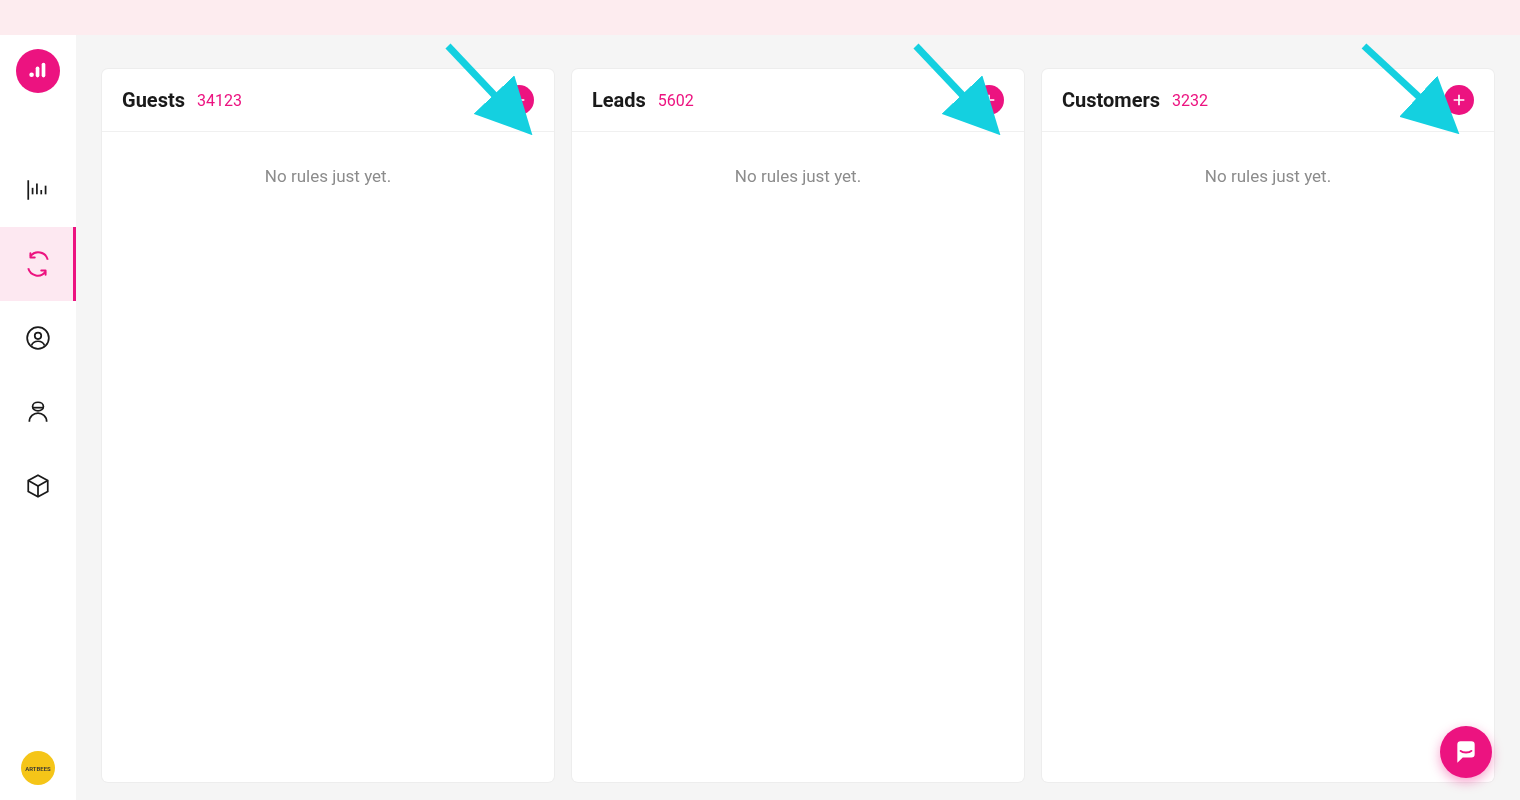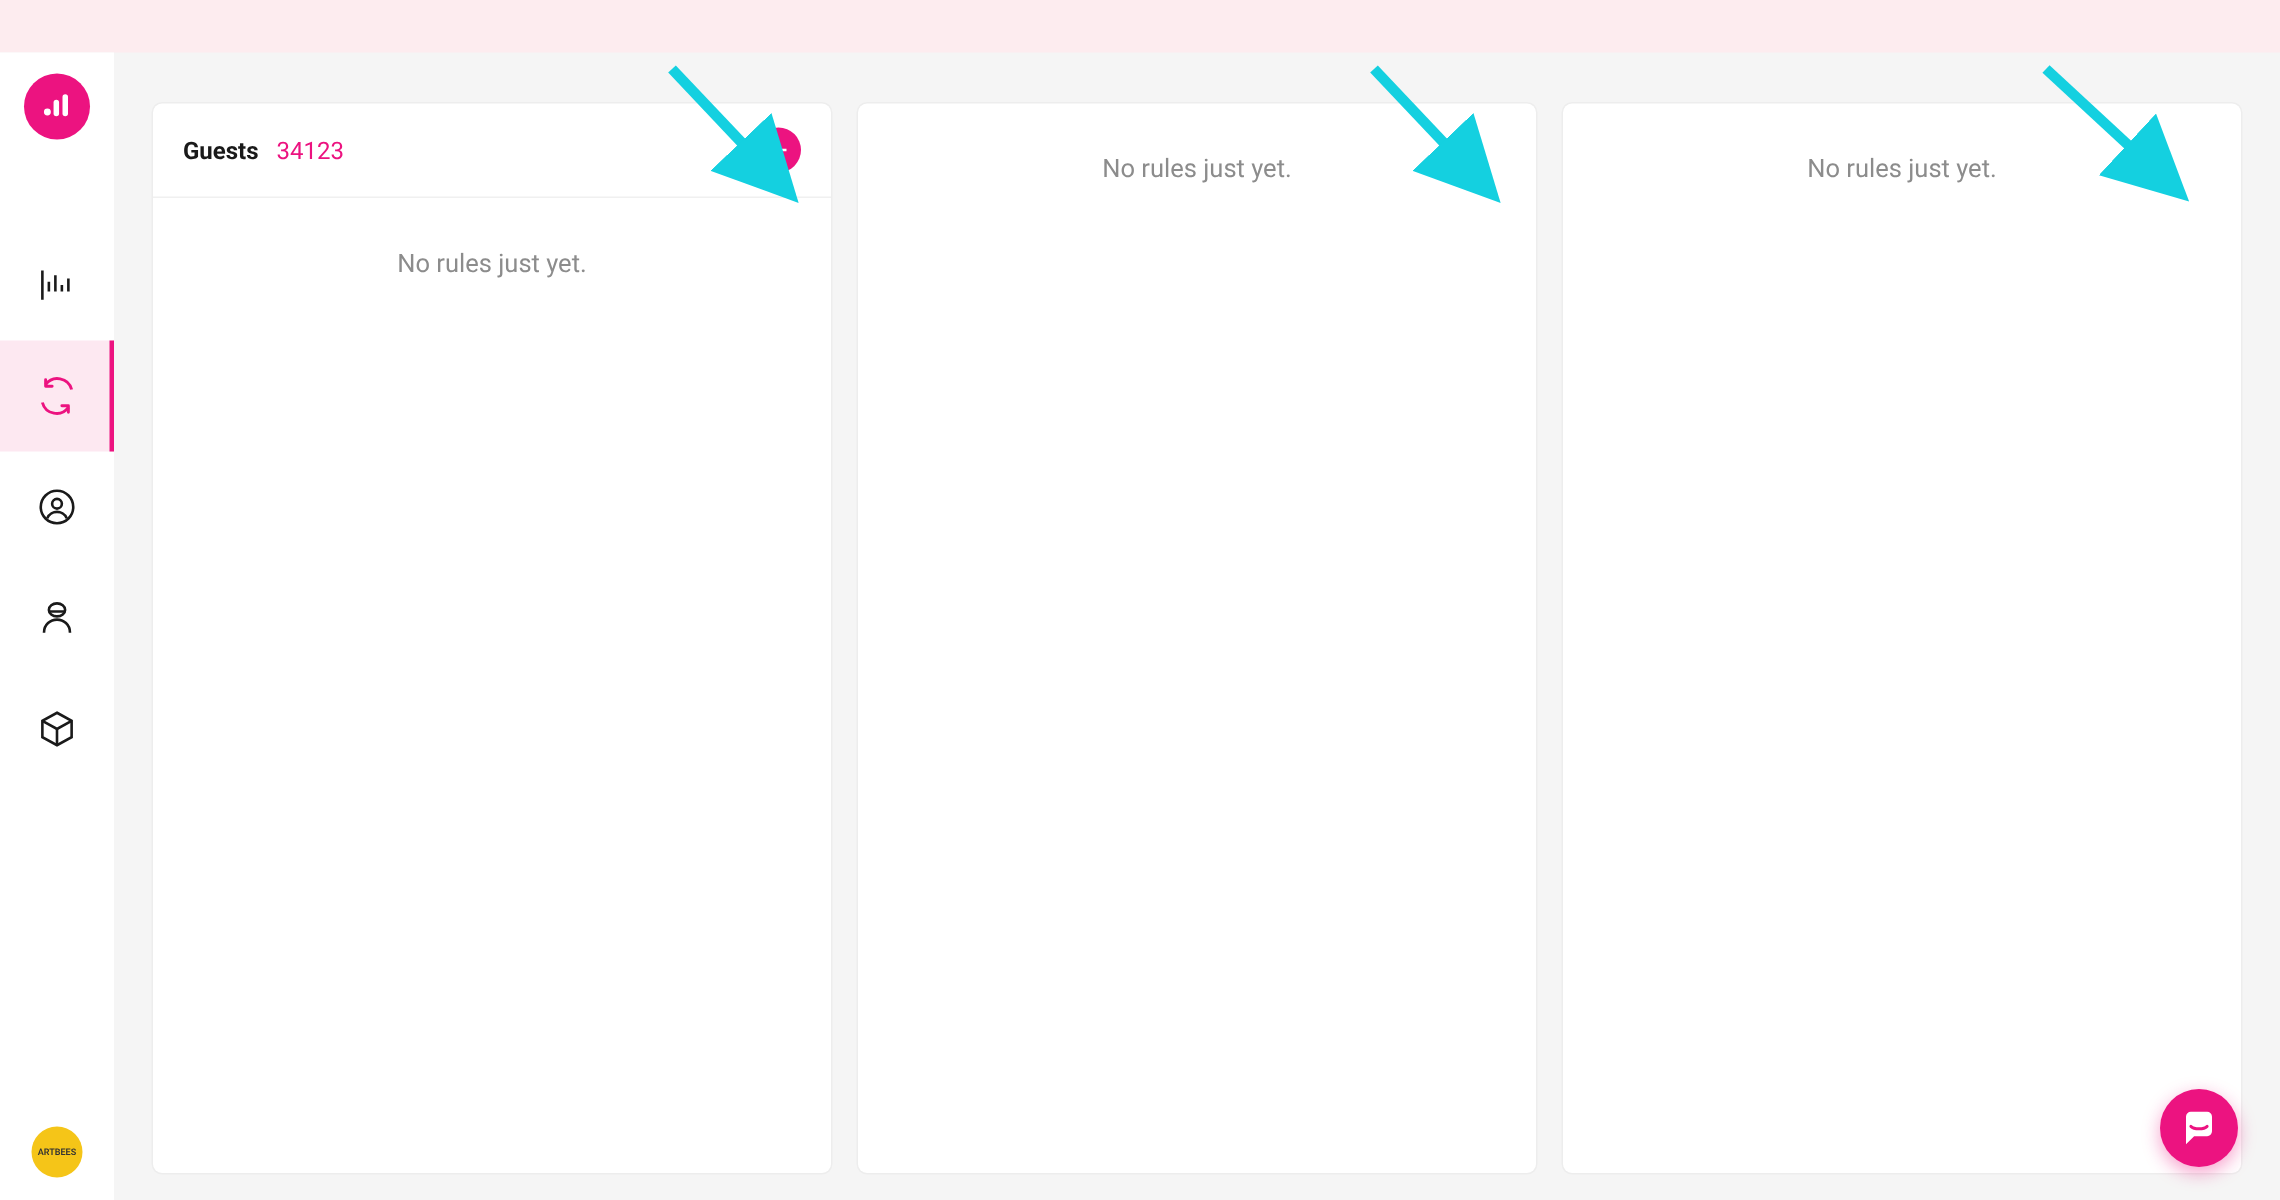--- a/index.html
+++ b/index.html
@@ -113,21 +113,21 @@
   flex-direction: column;
   box-shadow: 0 0 0 1px rgba(0,0,0,0.03);
 }
 .column-header {
   display: flex;
   align-items: center;
   padding: 16px 20px;
   border-bottom: 1px solid #f0f0f0;
 }
 .column-title {
-  font-size: 16px;
+  font-size: 20px;
   font-weight: 700;
   color: #1a1a1a;
 }
 .column-count {
   font-size: 16px;
   font-weight: 400;
   color: #ec1380;
   margin-left: 12px;
 }
 .add-button {
@@ -244,26 +244,44 @@
               <path d="M12 4v16M4 12h16"></path>
             </svg>
           </div>
         </div>
         <div class="column-body">
           <span class="empty-text">No rules just yet.</span>
         </div>
       </div>
 
       <div class="column">
+        <div class="column-header">
+          <span class="column-title">Leads</span>
+          <span class="column-count">5602</span>
+          <div class="add-button">
+            <svg width="16" height="16" viewBox="0 0 24 24" stroke="#fff" stroke-width="2.5">
+              <path d="M12 4v16M4 12h16"></path>
+            </svg>
+          </div>
+        </div>
         <div class="column-body">
           <span class="empty-text">No rules just yet.</span>
         </div>
       </div>
 
       <div class="column">
+        <div class="column-header">
+          <span class="column-title">Customers</span>
+          <span class="column-count">3232</span>
+          <div class="add-button">
+            <svg width="16" height="16" viewBox="0 0 24 24" stroke="#fff" stroke-width="2.5">
+              <path d="M12 4v16M4 12h16"></path>
+            </svg>
+          </div>
+        </div>
         <div class="column-body">
           <span class="empty-text">No rules just yet.</span>
         </div>
       </div>
 
     </div>
   </div>
 </div>
 
 <svg class="overlay-arrow" style="left:440px; top:38px;" width="100" height="100">

